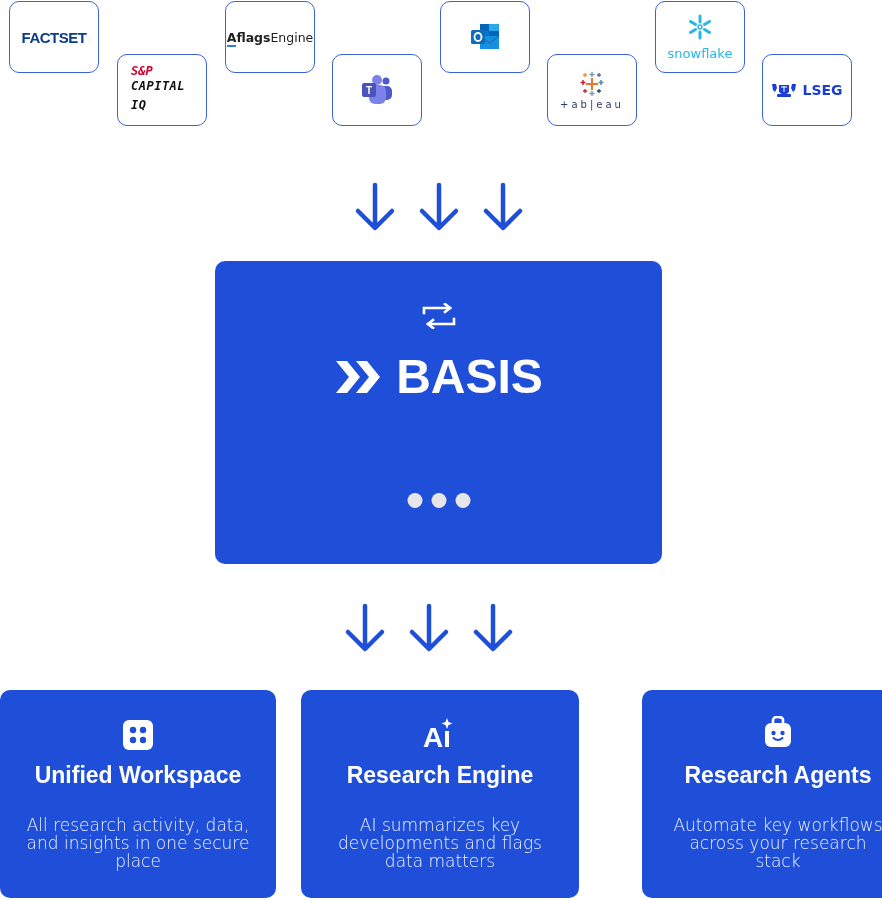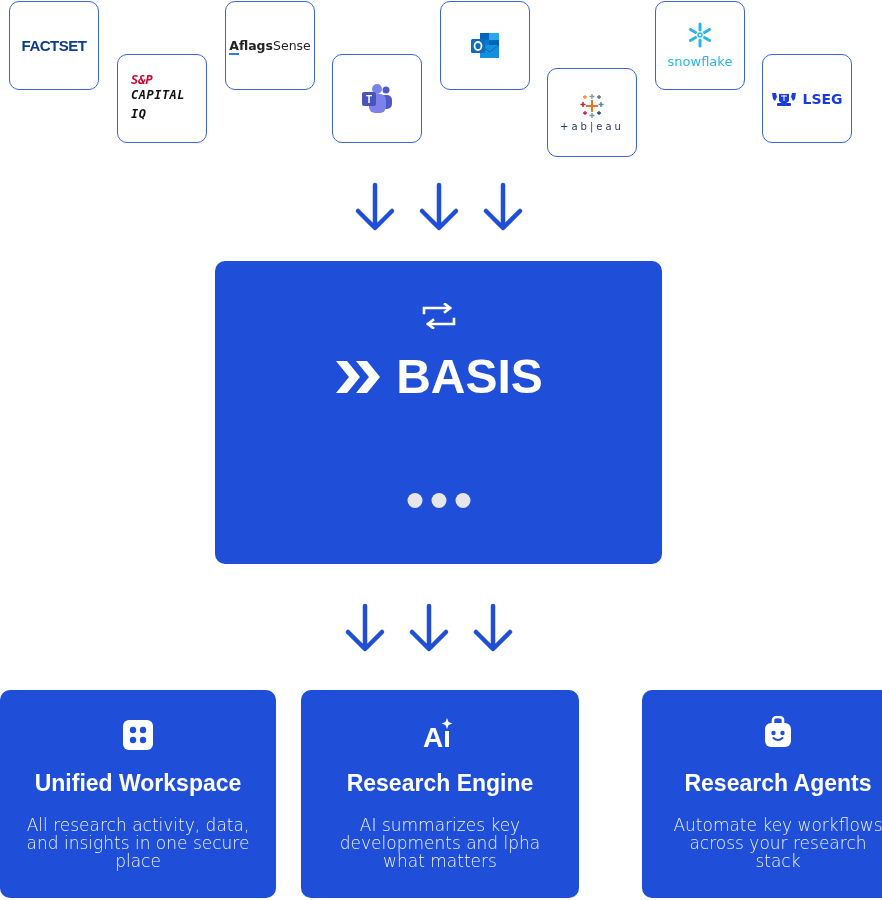--- a/index.html
+++ b/index.html
@@ -1,33 +1,33 @@
 <!DOCTYPE html>
 <html><head>
 <meta charset="utf-8">
 <style>
   html, body { margin: 0; padding: 0; background: #ffffff; }
   body { width: 882px; height: 900px; position: relative; overflow: hidden;
          font-family: "Liberation Sans", "DejaVu Sans", sans-serif; }
-  .logo-card { position: absolute; width: 90px; height: 89px; border: 1.5px solid #3a63d8;
+  .logo-card { position: absolute; width: 90px; height: 72px; border: 1.5px solid #3a63d8;
                border-radius: 10px; background: #fff; box-sizing: border-box;
                display: flex; align-items: center; justify-content: center; flex-direction: column; }
   .arrows { position: absolute; display: flex; }
   .arrows svg { display: block; }
   .core { position: absolute; left: 215px; top: 261px; width: 447px; height: 303px;
           background: #1f4fd8; border-radius: 10px; color: #fff; }
   .core .swap { position: absolute; left: 50%; top: 42px; transform: translateX(-50%); }
   .brand-row { position: absolute; left: 0; right: 0; top: 92px; display: flex; justify-content: center; align-items: center; gap: 12px; }
   .brand-name { font-family: "Liberation Sans", sans-serif; font-weight: 700; font-size: 48px; letter-spacing: 0px; color: #fff; line-height: 1; }
   .core-sub { position: absolute; left: 0; right: 0; top: 160px; text-align: center; font-size: 20px; color: #eef2ff; font-family: "DejaVu Sans", sans-serif; font-weight: 300; }
   .dots { position: absolute; left: 50%; top: 232px; transform: translateX(-50%); display: flex; gap: 9px; }
   .dot { width: 15px; height: 15px; border-radius: 50%; background: #e6e6ea; }
   .feature { position: absolute; top: 690px; height: 208px; background: #1f4fd8; border-radius: 10px; color: #fff; text-align: center; }
   .feature .ficon { position: absolute; left: 50%; top: 30px; transform: translateX(-50%); }
-  .feature h3 { position: absolute; left: 0; right: 0; top: 72px; margin: 8px; font-size: 23px; font-weight: 700; font-family: "Liberation Sans", sans-serif; }
+  .feature h3 { position: absolute; left: 0; right: 0; top: 72px; margin: 0; font-size: 23px; font-weight: 700; font-family: "Liberation Sans", sans-serif; }
   .feature p { position: absolute; left: 14px; right: 14px; top: 114px; margin: 12px; font-size: 17px; line-height: 18px; color: #eef2ff; font-family: "DejaVu Sans", sans-serif; font-weight: 300; }
   .factset { color: #0b3b8c; font-weight: 900; font-size: 15px; letter-spacing: -0.5px; font-family: "Liberation Sans", sans-serif; }
   .sp1 { color: #d6002a; font-style: italic; font-weight: 700; font-size: 12px; font-family: "DejaVu Sans Mono", monospace; line-height: 12px; text-align: right; }
   .sp2 { color: #111; font-style: italic; font-weight: 700; font-size: 12px; font-family: "DejaVu Sans Mono", monospace; line-height: 19px; letter-spacing: 0.5px; }
   .alpha { font-size: 12.5px; color: #222; font-family: "DejaVu Sans", sans-serif; }
   .alpha b { font-weight: 700; }
   .alpha .u { border-bottom: 2px solid #2f7de1; }
   .tableau-text { font-size: 10px; letter-spacing: 3px; color: #2a3b6e; font-family: "DejaVu Sans", sans-serif; margin-top: 2px; }
   .snow-text { font-size: 13px; color: #29b5e8; font-family: "DejaVu Sans", sans-serif; margin-top: 6px; }
   .lseg-text { font-weight: 700; color: #1a3dd8; font-size: 14px; font-family: "DejaVu Sans", sans-serif; margin-left: 5px; }
@@ -38,21 +38,21 @@
 <div class="logo-card" style="left:9px; top:1px;">
   <span class="factset">FACTSET</span>
 </div>
 
 <div class="logo-card" style="left:117px; top:54px; align-items:flex-start; padding-left:13px;">
   <span class="sp1">S&amp;P</span>
   <span class="sp2">CAPITAL IQ</span>
 </div>
 
 <div class="logo-card" style="left:225px; top:1px;">
-  <span class="alpha"><b><span class="u">A</span><span>flags</span></b><span>Sense</span></span>
+  <span class="alpha"><b><span class="u">A</span><span>flags</span></b><span>Engine</span></span>
 </div>
 
 <div class="logo-card" style="left:332px; top:54px;">
   <svg width="36" height="32" viewBox="0 0 36 32">
     <circle cx="27" cy="7" r="3.5" fill="#5059c9"></circle>
     <rect x="21" y="12" width="12" height="14" rx="5" fill="#5059c9"></rect>
     <circle cx="18" cy="6" r="5" fill="#7b83eb"></circle>
     <rect x="10" y="11" width="17" height="19" rx="6" fill="#7b83eb"></rect>
     <rect x="3" y="9" width="14" height="14" rx="2" fill="#4b53bc"></rect>
     <text x="10" y="20" font-size="10" font-weight="700" fill="#fff" text-anchor="middle" font-family="Liberation Sans, sans-serif">T</text>
@@ -64,21 +64,21 @@
     <rect x="11" y="2" width="19" height="14" fill="#0364b8"></rect>
     <rect x="20" y="2" width="10" height="7" fill="#28a8ea"></rect>
     <rect x="11" y="9" width="9" height="7" fill="#0078d4"></rect>
     <path d="M11 14 L30 14 L30 27 L11 27 Z" fill="#1490df"></path>
     <path d="M11 14 L20.5 21 L30 14" fill="none" stroke="#0a2767" stroke-opacity="0.4" stroke-width="1"></path>
     <rect x="2" y="8" width="14" height="14" rx="1.5" fill="#0f6cbd"></rect>
     <ellipse cx="9" cy="15" rx="3.5" ry="4" fill="none" stroke="#fff" stroke-width="1.8"></ellipse>
   </svg>
 </div>
 
-<div class="logo-card" style="left:547px; top:54px;margin-top:14px;">
+<div class="logo-card" style="left:547px; top:54px;">
   <svg width="26" height="26" viewBox="0 0 26 26">
     <g stroke-width="2">
       <path d="M13 7 V19 M7 13 H19" stroke="#e8762c"></path>
       <path d="M13 1 V6 M10.5 3.5 H15.5" stroke="#7099a6" stroke-width="1.3"></path>
       <path d="M13 20 V25 M10.5 22.5 H15.5" stroke="#7099a6" stroke-width="1.3"></path>
       <path d="M4 9 V14 M1.5 11.5 H6.5" stroke="#c72037" stroke-width="1.5"></path>
       <path d="M22 9 V14 M19.5 11.5 H24.5" stroke="#59879b" stroke-width="1.5"></path>
       <path d="M6 2 V6 M4 4 H8" stroke="#eb912b" stroke-width="1.3"></path>
       <path d="M20 2 V6 M18 4 H22" stroke="#5b6591" stroke-width="1.3"></path>
       <path d="M6 18 V22 M4 20 H8" stroke="#c72037" stroke-width="1.3"></path>
@@ -175,21 +175,21 @@
   <p>All research activity, data, and insights in one secure place</p>
 </div>
 
 <div class="feature" style="left:301px; width:278px;">
   <svg class="ficon" width="36" height="34" viewBox="0 0 36 34" style="top:26px;">
     <text x="1" y="31" font-size="28" font-weight="700" fill="#fff" font-family="Liberation Sans, sans-serif">A</text>
     <rect x="23" y="15" width="4" height="16" fill="#fff"></rect>
     <path d="M25 2 L26.5 6 L30.5 7.5 L26.5 9 L25 13 L23.5 9 L19.5 7.5 L23.5 6 Z" fill="#fff"></path>
   </svg>
   <h3>Research Engine</h3>
-  <p>AI summarizes key developments and lpha what matters</p>
+  <p>AI summarizes key developments and flags data matters</p>
 </div>
 
 <div class="feature" style="left:642px; width:272px;">
   <svg class="ficon" width="28" height="32" viewBox="0 0 28 32" style="top:26px;">
     <path d="M9 7 V4 Q9 1 14 1 Q19 1 19 4 V7" stroke="#fff" stroke-width="2.6" fill="none"></path>
     <rect x="1" y="7" width="26" height="24" rx="6" fill="#fff"></rect>
     <circle cx="9.5" cy="17" r="2.2" fill="#1f4fd8"></circle>
       <circle cx="18.5" cy="17" r="2.2" fill="#1f4fd8"></circle>
     <path d="M9.5 22 Q14 26 18.5 22" stroke="#1f4fd8" stroke-width="2" fill="none" stroke-linecap="round"></path>
   </svg>

